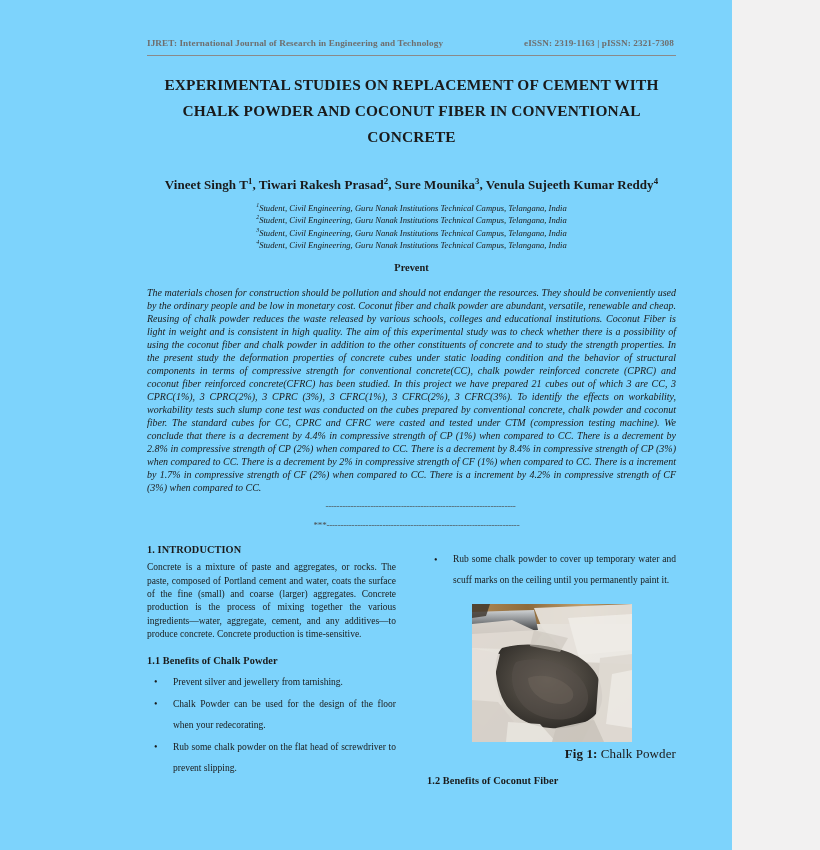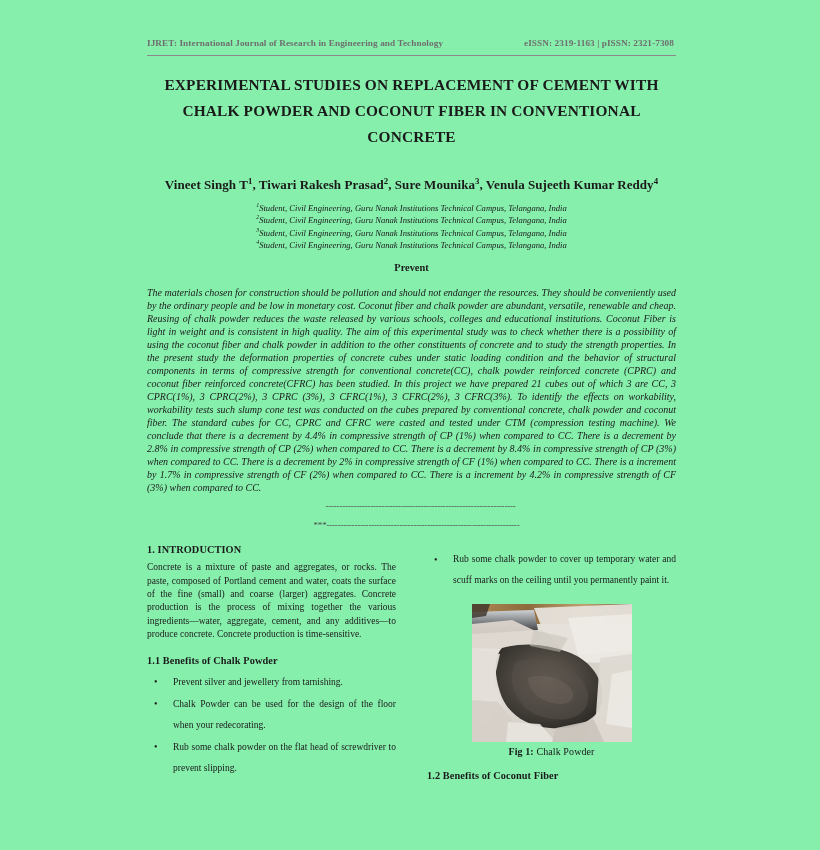--- a/index.html
+++ b/index.html
@@ -11,23 +11,23 @@
     width: 820px;
     height: 850px;
     font-family: "Liberation Serif", "DejaVu Serif", serif;
     color: #1a1a1a;
     position: relative;
     overflow: hidden;
   }
   .page {
     position: absolute;
     left: 0; top: 0;
-    width: 820px;
+    width: 732px;
     height: 850px;
-    background: #86efac;
+    background: #7dd3fc;
   }
   .content {
     position: absolute;
     left: 147px;
     top: 0;
     width: 529px;
   }
 
   
   .runhead {
@@ -154,23 +154,24 @@
   
   .figure { margin-top: 13px; text-align: center; }
   .fig-img {
     width: 160px;
     height: 138px;
     display: block;
     margin: 0 auto;
     border: 0;
   }
   .fig-cap {
-    font-size: 10px;
+    font-size: 13px;
     margin-top: 4px;
     letter-spacing: .1px;
+    text-align: right;
   }
   .fig-cap b { font-weight: bold; }
 
   
   .footer {
     position: absolute;
     left: 147px;
     top: 795px;
     width: 529px;
   }

